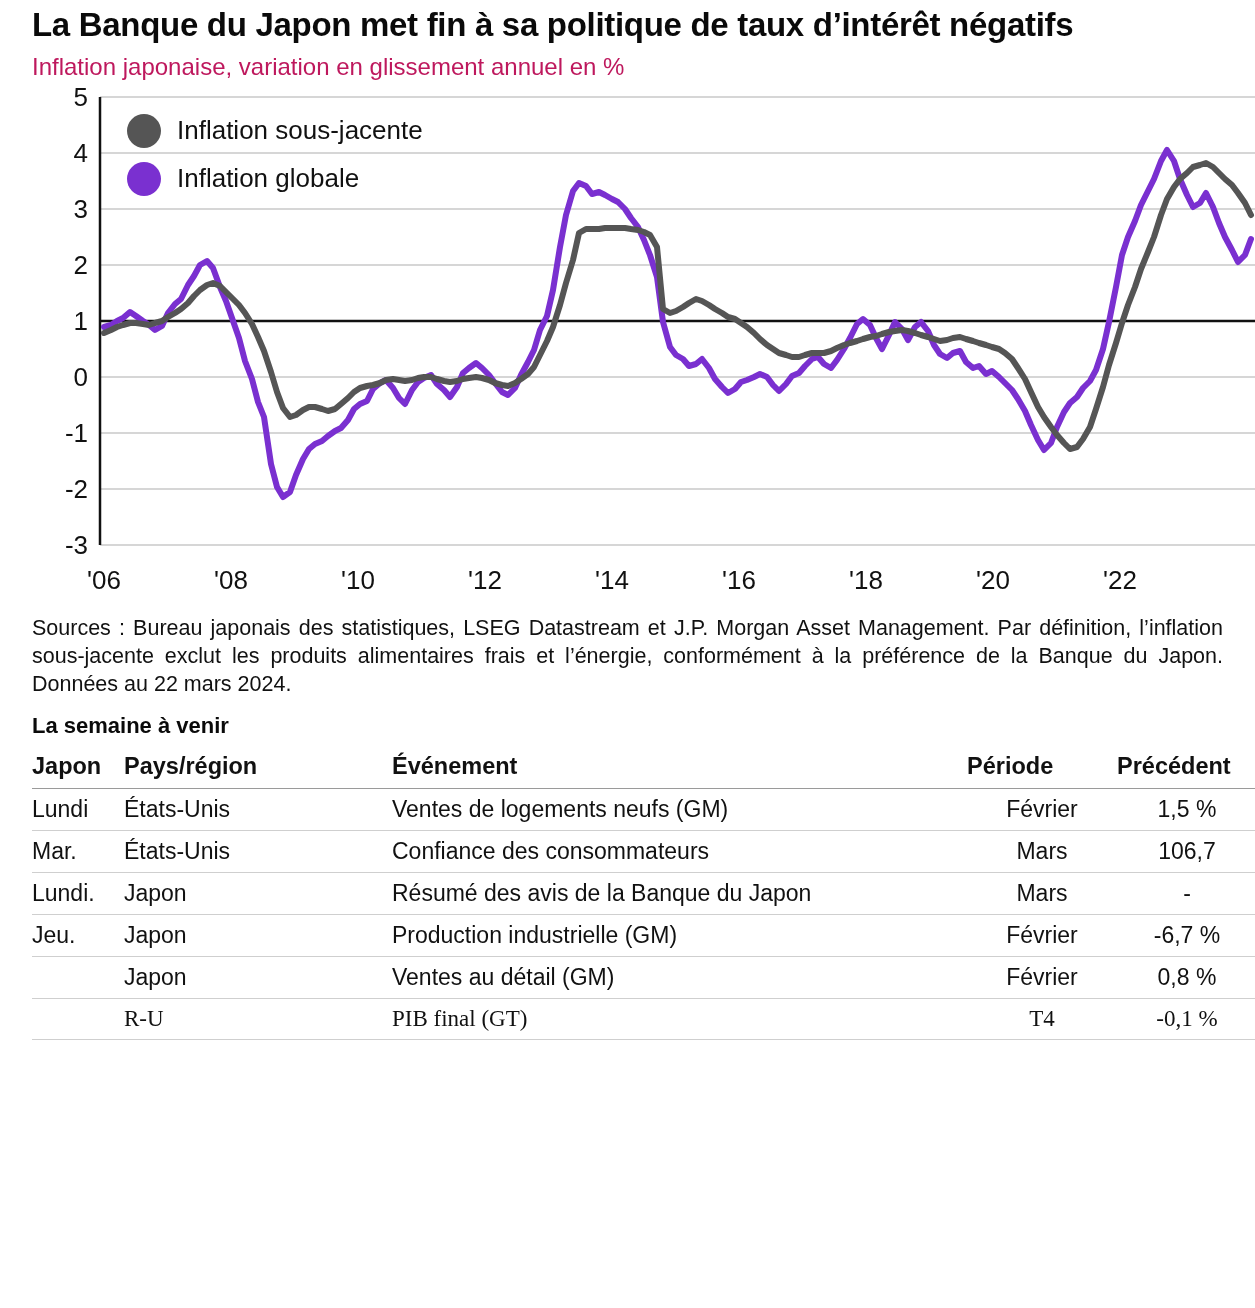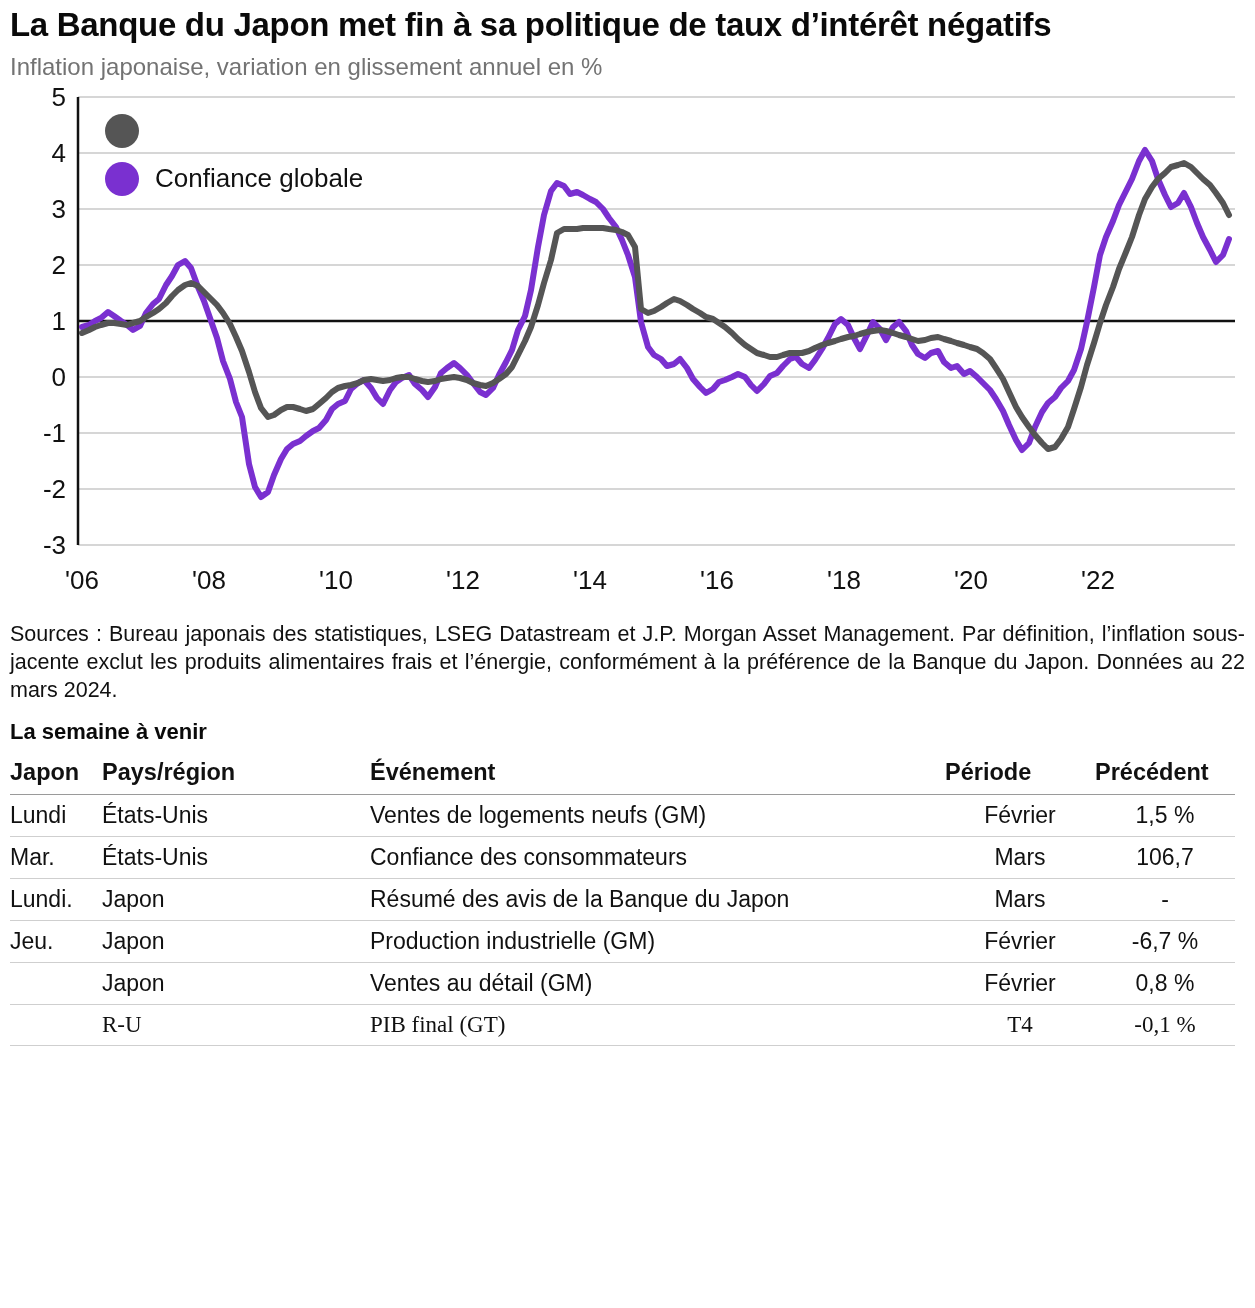--- a/index.html
+++ b/index.html
@@ -8,37 +8,37 @@
   }
   body {
     width: 1255px;
     height: 1308px;
     background: #ffffff;
     font-family: "Liberation Sans", sans-serif;
     color: #111111;
     overflow: hidden;
   }
   .page {
-    padding: 0 10px;
+    padding: 0 32px;
     box-sizing: border-box;
     width: 1255px;
   }
   .title {
     font-size: 33px;
     font-weight: bold;
     line-height: 1.18;
     letter-spacing: -0.3px;
     margin: 6px 0 0 0;
     color: #0a0a0a;
   }
   .subtitle {
     font-size: 24px;
     font-weight: normal;
     margin: 8px 0 2px 0;
-    color: #737373;
+    color: #be185d;
   }
   
   .chart-wrap {
     position: relative;
     width: 1225px;
     height: 510px;
     margin-top: 6px;
   }
   .chart-svg {
     display: block;
@@ -61,21 +61,21 @@
   }
   .legend-label {
     font-size: 26px;
     color: #111111;
   }
   
   .source {
     font-size: 21.5px;
     line-height: 1.30;
     text-align: justify;
-    margin-top: 24px;
+    margin-top: 18px;
     color: #111111;
   }
   
   .section-title {
     font-size: 22px;
     font-weight: bold;
     margin: 14px 0 14px 0;
     color: #0a0a0a;
   }
   table.week {
@@ -165,24 +165,25 @@
       </g>
 
       <polyline fill="none" stroke="#7a30d0" stroke-width="6" stroke-linejoin="round" stroke-linecap="round" points="72,240 79,238 85,234 91,231 98,225 104,229 111,234 117,238 123,243 130,239 136,226 143,217 149,212 156,198 162,189 168,178 175,174 181,181 188,200 194,214 200,231 207,251 213,274 220,292 226,315 232,330 239,377 245,400 251,410 258,405 264,388 271,372 277,362 283,357 290,354 296,349 303,344 309,341 316,333 322,322 328,317 335,314 341,302 348,296 354,293 361,301 367,311 373,317 380,303 386,295 392,291 399,288 405,297 412,303 418,310 425,300 431,286 437,281 444,276 450,281 457,288 463,296 470,305 476,308 483,301 489,288 496,275 502,263 508,243 515,229 521,203 528,160 534,128 541,104 547,96 554,99 560,107 567,105 573,108 580,112 586,115 593,122 599,131 606,140 612,153 618,168 625,190 631,235 638,260 644,268 651,272 657,279 664,277 670,272 677,281 683,292 690,300 696,306 703,302 709,295 715,293 722,290 728,287 735,290 741,298 747,304 754,297 760,289 767,286 773,279 780,272 786,270 792,277 799,281 805,273 812,262 818,251 825,237 831,232 838,238 844,251 850,262 857,248 863,235 870,242 876,253 883,240 889,235 896,244 902,258 908,267 915,271 921,266 928,264 934,275 941,281 947,279 954,287 960,284 967,290 973,296 980,303 986,312 993,324 999,338 1006,353 1012,363 1019,356 1025,340 1032,325 1038,316 1045,310 1051,301 1058,294 1064,283 1071,262 1077,235 1084,200 1090,168 1096,150 1103,134 1109,118 1116,104 1122,92 1129,74 1135,63 1142,74 1148,92 1155,108 1161,120 1168,116 1174,106 1181,120 1187,136 1193,150 1200,163 1206,175 1213,168 1219,152"></polyline>
 
       <polyline fill="none" stroke="#555555" stroke-width="6" stroke-linejoin="round" stroke-linecap="round" points="72,246 79,243 85,240 91,238 98,236 104,236 111,237 117,238 123,236 130,234 136,230 143,226 149,222 156,216 162,209 168,203 175,198 181,196 188,199 194,205 200,211 207,218 213,226 220,237 226,250 232,264 239,285 245,305 251,321 258,330 264,328 271,323 277,320 283,320 290,322 296,324 303,322 309,317 316,311 322,305 328,301 335,299 341,298 348,296 354,293 361,292 367,293 373,294 380,293 386,291 392,290 399,290 405,292 412,294 418,295 425,294 431,292 437,291 444,290 450,291 457,293 463,296 470,298 476,299 483,296 489,292 496,287 502,280 508,268 515,254 521,240 528,218 534,196 541,173 547,146 554,142 560,142 567,142 573,141 580,141 586,141 593,141 599,142 606,143 612,145 618,148 625,160 631,222 638,226 644,224 651,220 657,216 664,212 670,214 677,218 683,222 690,226 696,230 703,232 709,236 715,240 722,246 728,252 735,258 741,262 747,266 754,268 760,270 767,270 773,268 780,266 786,266 792,266 799,264 805,261 812,258 818,256 825,254 831,252 838,250 844,249 850,247 857,245 863,244 870,243 876,244 883,246 889,248 896,250 902,252 908,254 915,253 921,251 928,250 934,252 941,254 947,256 954,258 960,260 967,262 973,266 980,272 986,281 993,292 999,305 1006,320 1012,330 1019,340 1025,348 1032,356 1038,362 1045,360 1051,352 1058,340 1064,322 1071,300 1077,278 1084,256 1090,236 1096,218 1103,200 1109,182 1116,165 1122,150 1129,128 1135,112 1142,100 1148,92 1155,86 1161,80 1168,78 1174,76 1181,80 1187,86 1193,92 1200,98 1206,106 1213,116 1219,128"></polyline>
     </svg>
 
     <div class="legend">
       <div class="legend-row">
         <span class="legend-dot" style="background:#555555"></span>
+        <span class="legend-label">Inflation sous-jacente</span>
       </div>
       <div class="legend-row">
         <span class="legend-dot" style="background:#7a30d0"></span>
-        <span class="legend-label">Confiance globale</span>
+        <span class="legend-label">Inflation globale</span>
       </div>
     </div>
   </div>
 
   <div class="source">Sources : Bureau japonais des statistiques, LSEG Datastream et J.P. Morgan Asset Management. Par définition, l’inflation sous-jacente exclut les produits alimentaires frais et l’énergie, conformément à la préférence de la Banque du Japon. Données au 22 mars 2024.</div>
 
   <h2 class="section-title">La semaine à venir</h2>
 
   <table class="week">
     <thead>

